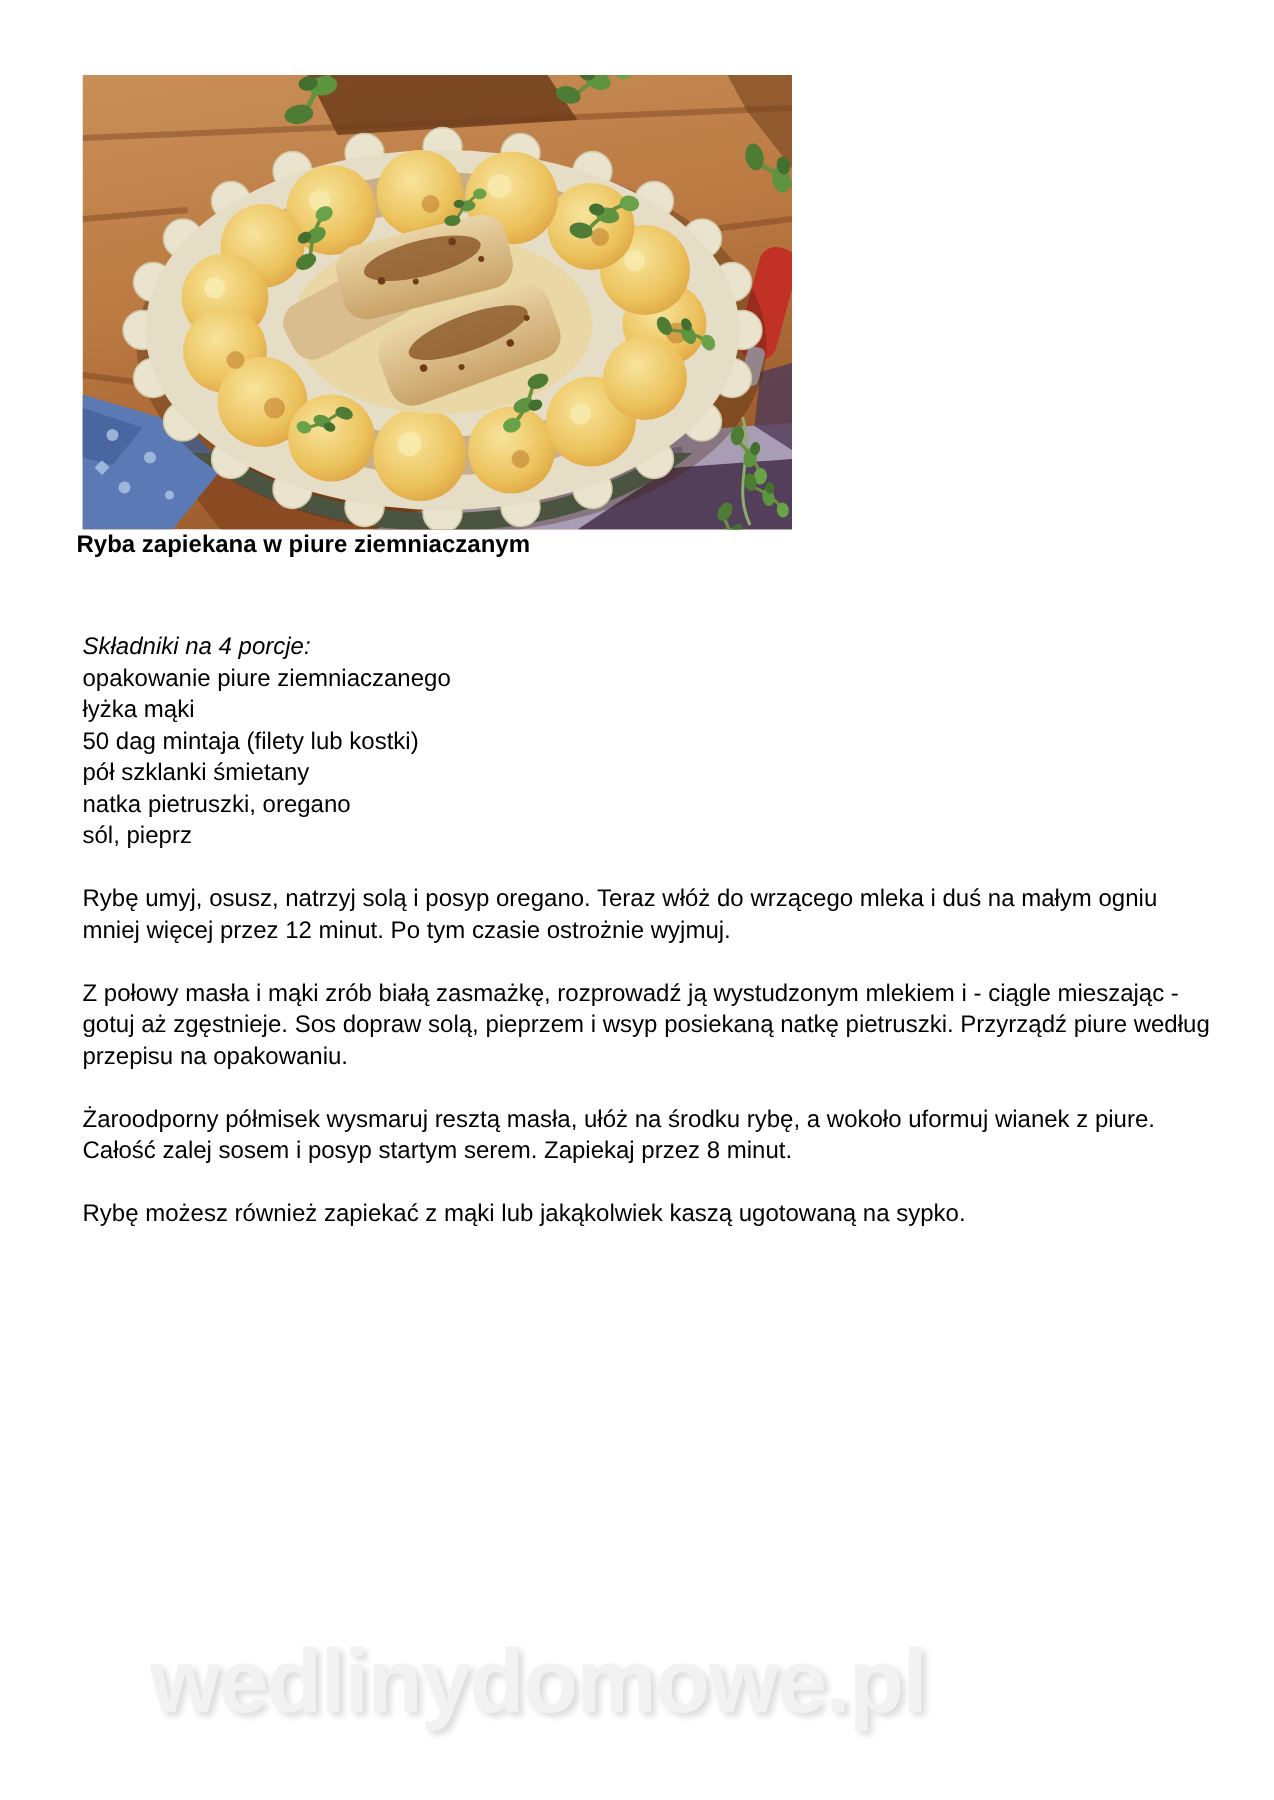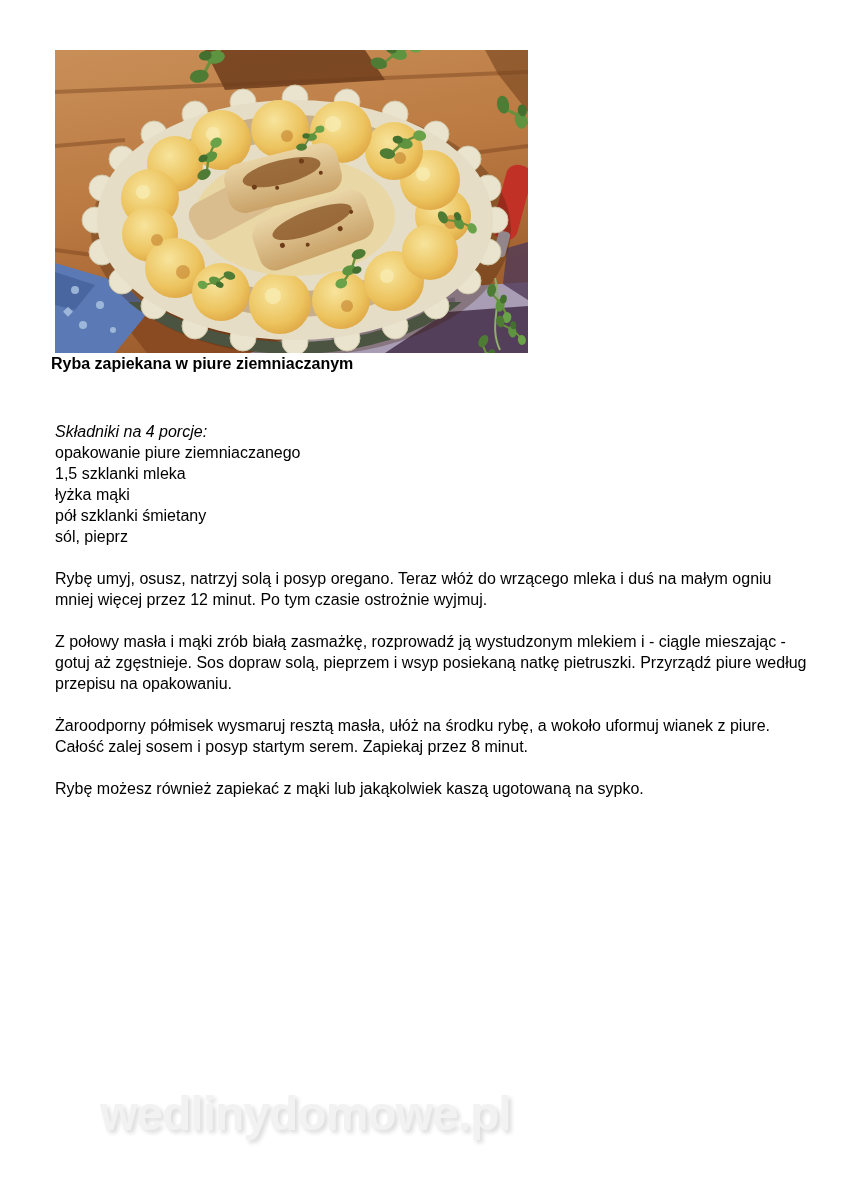--- a/index.html
+++ b/index.html
@@ -24,21 +24,21 @@
   }
   .content {
     position: absolute; left: 55px; top: 393px;
     width: 756px;
     font-size: 16px; line-height: 21px; margin-top: 28px;
   }
   .ing-heading { font-style: italic; }
   .content p { margin: 21px 0 0 0; }
   .watermark {
     position: absolute; left: 100px; top: 1086px;
-    font-size: 48px; font-weight: 700;
+    font-size: 60px; font-weight: 700;
     color: #f3f2f3;
     text-shadow: 3px 3px 4px #dddcdd;
     white-space: nowrap;
     letter-spacing: -1px;
   }
 </style>
 </head>
 <body>
 
 <div class="page">
@@ -220,23 +220,24 @@
         <use href="#sprig" transform="translate(428,296) rotate(120) scale(1.1)"></use>
       </g>
     </svg>
   </div>
 
   <h1 class="title">Ryba zapiekana w piure ziemniaczanym</h1>
 
   <div class="content">
     <div class="ing-heading">Składniki na 4 porcje:</div>
     <div>opakowanie piure ziemniaczanego</div>
-    <div>1,5 szklanki mleka</div>
     <div>łyżka mąki</div>
+    <div>50 dag mintaja (filety lub kostki)</div>
     <div>pół szklanki śmietany</div>
+    <div>natka pietruszki, oregano</div>
     <div>sól, pieprz</div>
 
     <p>Rybę umyj, osusz, natrzyj solą i posyp oregano. Teraz włóż do wrzącego mleka i duś na małym ogniu mniej więcej przez 12 minut. Po tym czasie ostrożnie wyjmuj.</p>
     <p>Z połowy masła i mąki zrób białą zasmażkę, rozprowadź ją wystudzonym mlekiem i - ciągle mieszając - gotuj aż zgęstnieje. Sos dopraw solą, pieprzem i wsyp posiekaną natkę pietruszki. Przyrządź piure według przepisu na opakowaniu.</p>
     <p>Żaroodporny półmisek wysmaruj resztą masła, ułóż na środku rybę, a wokoło uformuj wianek z piure. Całość zalej sosem i posyp startym serem. Zapiekaj przez 8 minut.</p>
     <p>Rybę możesz również zapiekać z mąki lub jakąkolwiek kaszą ugotowaną na sypko.</p>
   </div>
 
   <div class="watermark">wedlinydomowe.pl</div>
 </div>

